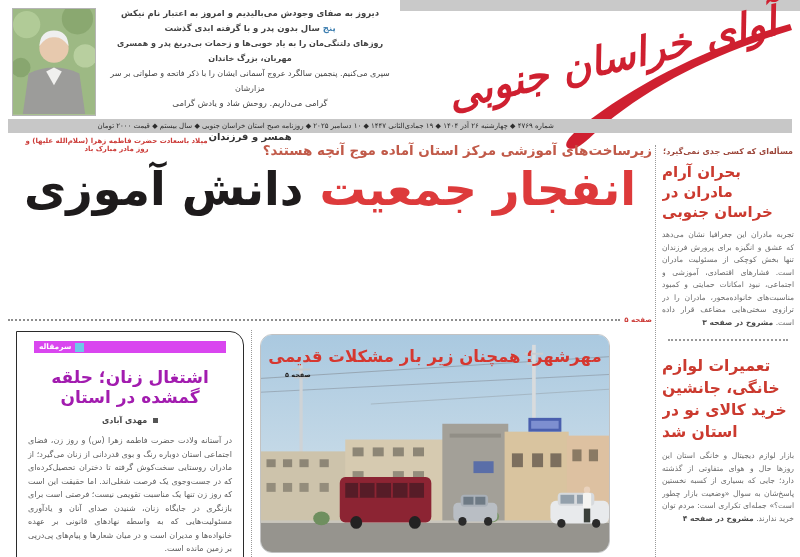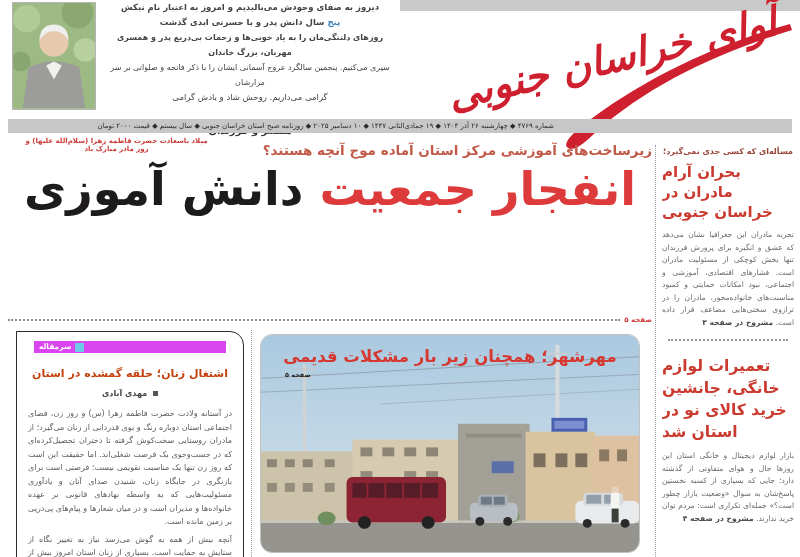--- a/index.html
+++ b/index.html
@@ -18,21 +18,21 @@
     font-size:7px; color:#2b2b2b; text-align:right; padding-right:6px;
     white-space:nowrap; overflow:hidden;
   }
   .holiday-note {
     position:absolute; left:24px; top:137px; width:185px;
     direction:rtl; font-size:7px; color:#cc3b38; text-align:center; font-weight:bold;
   }
   .logo-wrap { position:absolute; left:400px; top:0; width:400px; height:172px; pointer-events:none; }
 
   
-  .obituary { position:absolute; left:8px; top:0; width:392px; height:112px; direction:rtl; }
+  .obituary { position:absolute; left:8px; top:6px; width:392px; height:112px; direction:rtl; }
   .ob-photo { position:absolute; left:4px; top:2px; width:84px; height:108px; border:1px solid #b5b5b5; background:#a9c191; }
   .ob-text { position:absolute; right:0; top:0; width:300px; height:112px; text-align:center; color:#3a3a3a; }
   .ob-line { font-size:8.5px; line-height:15px; font-weight:bold; color:#444; }
   .ob-line .blue { color:#3f7fb0; }
   .ob-name { font-size:16px; line-height:22px; font-weight:bold; color:#3f8f3f; margin:2px 0; }
   .ob-sign { font-size:10px; font-weight:bold; color:#333; margin-top:20px; }
 
   
   .lead { position:absolute; left:8px; top:142px; width:644px; direction:rtl; }
   .lead-kicker { text-align:right; padding-left:2px; font-size:13.5px; font-weight:bold; color:#c15a49; }
@@ -50,29 +50,29 @@
 
   
   .editorial {
     position:absolute; left:16px; top:331px; width:228px; height:240px;
     border:1.5px solid #2b2b2b; border-radius:0 14px 0 0; background:#fff;
     direction:rtl; padding:9px 11px 0 11px;
   }
   .ed-bar { direction:ltr; display:flex; align-items:center; height:12px; margin:0 6px; background:#d946ef; padding-left:5px; }
   .ed-bar .tab { color:#fff; font-size:7.5px; font-weight:bold; line-height:12px; white-space:nowrap; }
   .ed-bar .cyan { width:9px; height:9px; background:#6cc9e8; margin-left:4px; }
-  .ed-title { text-align:center; font-size:11px; font-weight:bold; color:#c2410c; margin-top:14px; }
+  .ed-title { text-align:center; font-size:17px; font-weight:bold; color:#a21caf; margin-top:14px; }
   .ed-byline { text-align:center; font-size:8px; color:#444; font-weight:bold; margin-top:9px; }
   .ed-byline .sq { display:inline-block; width:5px; height:5px; background:#555; margin-left:3px; }
   .ed-body { margin-top:9px; font-size:8px; line-height:13.5px; color:#5c5c5c; text-align:justify; }
   .ed-body p + p { margin-top:4px; }
 
   
   .photo-box {
-    position:absolute; left:260px; top:334px; width:380px; height:219px;
+    position:absolute; left:260px; top:334px; width:350px; height:219px;
     border-radius:12px; overflow:hidden; border:1px solid #c2c2c2;
   }
   .photo-box svg { display:block; width:100%; height:100%; }
   .photo-title {
     position:absolute; left:0; right:0; top:12px; text-align:center;
     direction:rtl; font-size:16.5px; font-weight:bold; color:#d6372f;
   }
   .photo-pref { position:absolute; left:24px; top:36px; font-size:6.5px; color:#222; font-weight:bold; direction:rtl; }
 
   
@@ -93,21 +93,21 @@
 
 <div class="page">
 
   <div class="top-gray-bar"></div>
 
   <div class="obituary">
     <div class="ob-text">
       <div class="ob-line">دیروز به صفای وجودش می‌بالیدیم و امروز به اعتبار نام نیکش</div>
       <div class="ob-line">
         <span class="blue">پنج</span>
-        <span>سال دانش پدر و با حسرتی ابدی گذشت</span>
+        <span>سال بدون پدر و با گرفته ابدی گذشت</span>
       </div>
       <div class="ob-line" style="font-size:8px;">روزهای دلتنگی‌مان را به یاد خوبی‌ها و زحمات بی‌دریغ پدر و همسری مهربان، بزرگ خاندان</div>
       <div class="ob-line" style="font-size:8px; font-weight:normal;">سپری می‌کنیم. پنجمین سالگرد عروج آسمانی ایشان را با ذکر فاتحه و صلواتی بر سر مزارشان</div>
       <div class="ob-line" style="font-weight:normal;">گرامی می‌داریم. روحش شاد و یادش گرامی</div>
       <div class="ob-sign">همسر و فرزندان</div>
     </div>
     <div class="ob-photo">
       <svg viewBox="0 0 84 108" preserveAspectRatio="none">
         <rect x="0" y="0" width="84" height="108" fill="#9db984"></rect>
         <circle cx="14" cy="16" r="14" fill="#b7cf9c" opacity="0.8"></circle>

